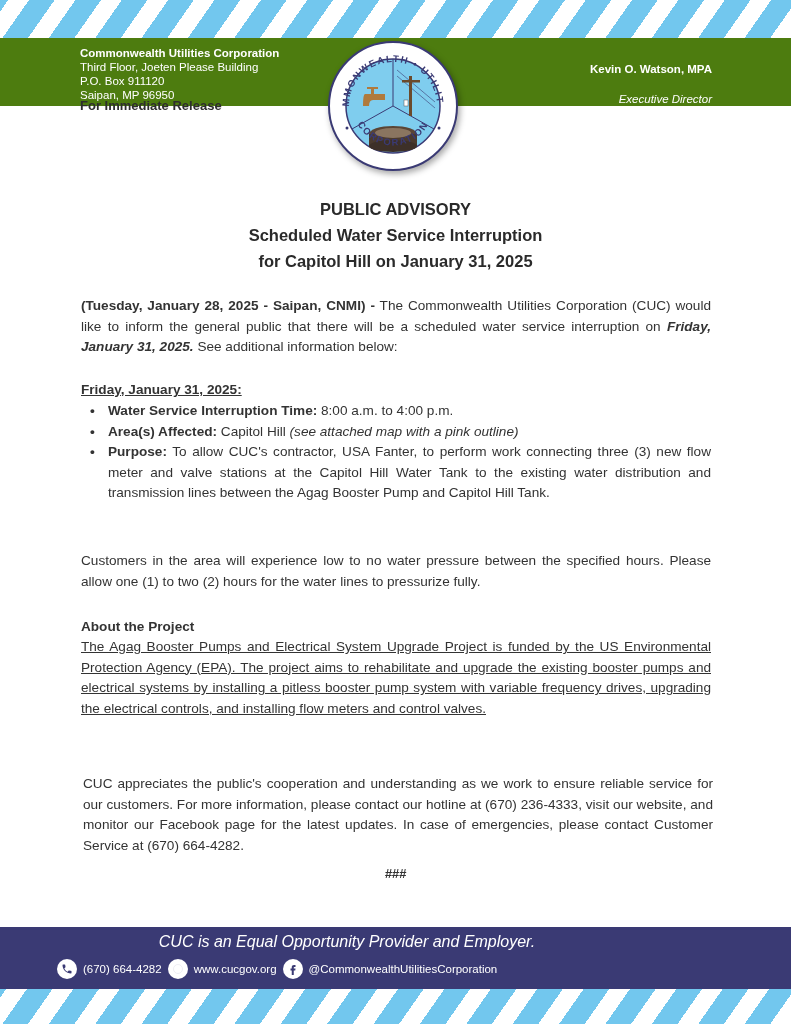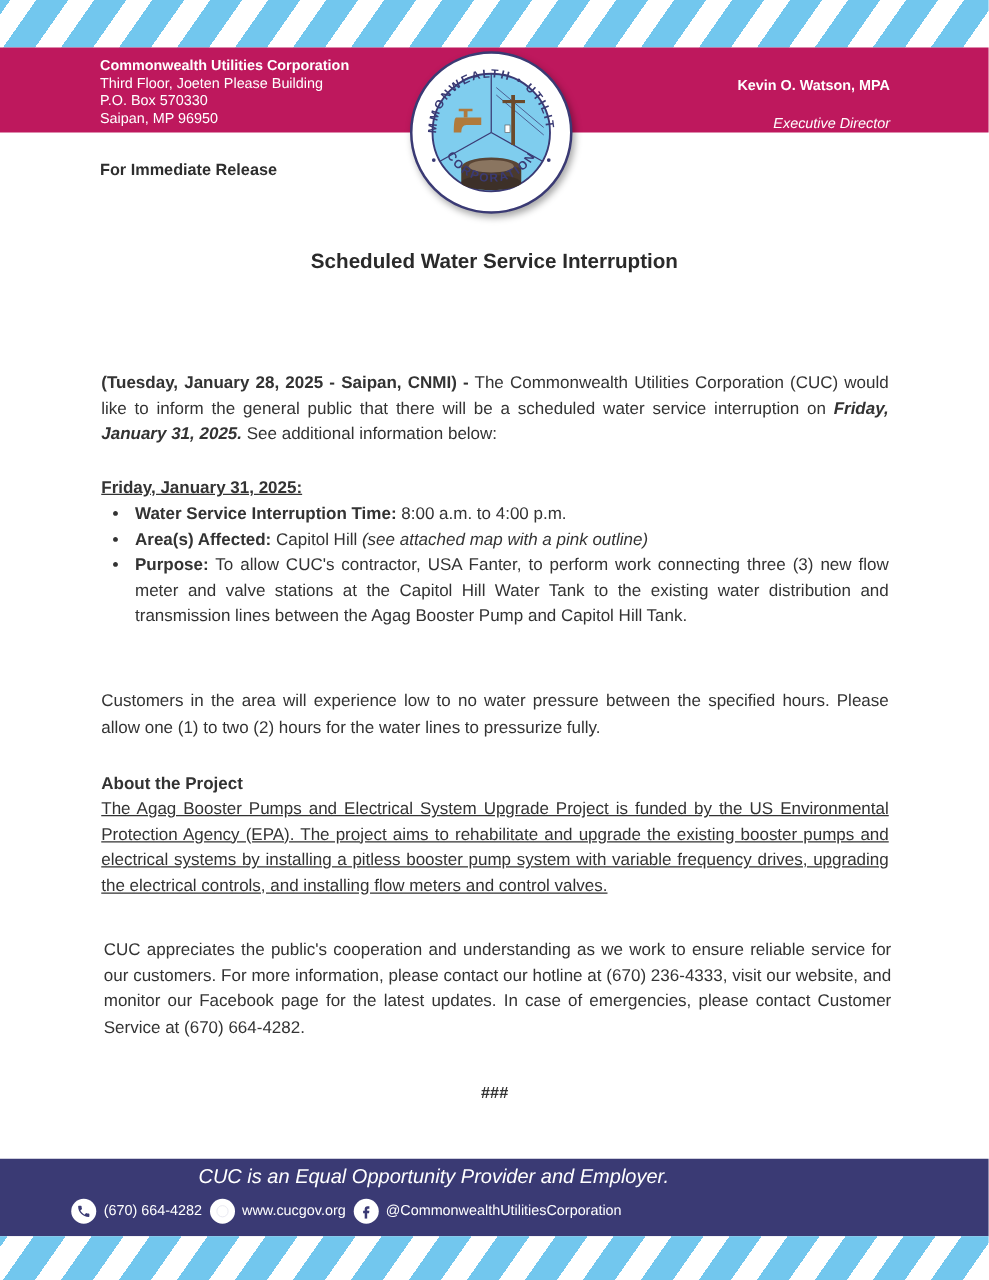--- a/index.html
+++ b/index.html
@@ -8,36 +8,36 @@
 
     .stripes {
       position: absolute; left: 0; width: 791px;
       background: repeating-linear-gradient(-55deg, #ffffff 0px, #ffffff 17px, #72c7ee 17px, #72c7ee 38px);
     }
     .stripes.top { top: 0; height: 38px; }
     .stripes.bottom { top: 989px; height: 35px; }
 
     .header-band {
       position: absolute; top: 38px; left: 0; width: 791px; height: 68px;
-      background: #be185d; color: #ffffff;
+      background: #4d7c0f; color: #ffffff;
     }
     .org-block { position: absolute; left: 80px; top: 8px; font-size: 11.5px; line-height: 14px; }
     .org-block .org-name { font-weight: bold; }
     .exec-block { position: absolute; right: 79px; top: 8px; text-align: right; font-size: 11.5px; line-height: 14px; }
     .exec-block .exec-name { font-weight: bold; margin-top: 16px; }
     .exec-block .exec-title { font-style: italic; margin-top: 16px; }
 
     .logo {
       position: absolute; left: 327px; top: 40px; width: 132px; height: 132px;
       border-radius: 50%;
       filter: drop-shadow(2px 3px 3px rgba(0,0,0,0.35));
     }
 
     .release-label {
-      position: absolute; left: 80px; top: 128px; font-size: 13px; font-weight: bold; color: #2e2e2e;
+      position: absolute; left: 80px; top: 98px; font-size: 13px; font-weight: bold; color: #2e2e2e;
     }
 
     .title-block {
       position: absolute; left: 0; top: 196px; width: 791px; text-align: center;
       font-weight: bold; font-size: 16.5px; line-height: 26px; color: #2a2a2a;
     }
 
     .body-text {
       position: absolute; left: 81px; width: 630px;
       font-size: 13.6px; line-height: 20.5px; text-align: justify; color: #333333;
@@ -50,21 +50,21 @@
 
     .bullets { position: absolute; left: 81px; top: 401px; width: 630px; font-size: 13.6px; line-height: 20.5px; color: #333333; }
     .bullet { position: relative; padding-left: 27px; text-align: justify; }
     .bullet .dot { position: absolute; left: 9px; top: 0; font-weight: bold; }
     .bullet b { font-weight: bold; }
     .bullet i { font-style: italic; }
 
     .customers { top: 551px; }
     .about-heading { top: 617px; font-weight: bold; }
     .about-body { top: 637px; text-decoration: underline; }
-    .closing { top: 750px; left: 83px; }
+    .closing { top: 774px; left: 83px; }
 
     .end-mark { position: absolute; left: 0; top: 866px; width: 791px; text-align: center; font-size: 13px; font-weight: bold; font-style: italic; color: #333333; }
 
     .footer-band {
       position: absolute; top: 927px; left: 0; width: 791px; height: 62px;
       background: #3a3a74; color: #ffffff;
     }
     .eeo { position: absolute; top: 6px; left: 0; width: 694px; text-align: center; font-style: italic; font-size: 16px; }
     .contacts { position: absolute; top: 32px; left: 57px; display: flex; align-items: center; font-size: 11.5px; white-space: nowrap; }
     .contact-item { display: flex; align-items: center; margin-right: 6px; }
@@ -76,21 +76,21 @@
   </style>
 </head>
 <body>
 
 <div class="stripes top"></div>
 
 <div class="header-band">
   <div class="org-block">
     <div class="org-name">Commonwealth Utilities Corporation</div>
     <div>Third Floor, Joeten Please Building</div>
-    <div>P.O. Box 570330</div>
+    <div>P.O. Box 911120</div>
     <div>Saipan, MP 96950</div>
   </div>
   <div class="exec-block">
     <div class="exec-name">Kevin O. Watson, MPA</div>
     <div class="exec-title">Executive Director</div>
     <div>(670) 664-4282</div>
   </div>
 </div>
 
 <div class="logo">
@@ -123,21 +123,23 @@
       <textPath href="#ringBottom" startOffset="50%" text-anchor="middle">CORPORATION</textPath>
     </text>
     <circle cx="20" cy="88" r="1.5" fill="#3a3a74"></circle>
     <circle cx="112" cy="88" r="1.5" fill="#3a3a74"></circle>
   </svg>
 </div>
 
 <div class="release-label">For Immediate Release</div>
 
 <div class="title-block">
+  <div>PUBLIC ADVISORY</div>
   <div>Scheduled Water Service Interruption</div>
+  <div>for Capitol Hill on January 31, 2025</div>
 </div>
 
 <div class="body-text intro"><b>(Tuesday, January 28, 2025 - Saipan, CNMI) -</b><span> The Commonwealth Utilities Corporation (CUC) would like to inform the general public that there will be a scheduled water service interruption on </span><span class="bi">Friday, January 31, 2025.</span><span> See additional information below:</span></div>
 
 <div class="body-text day-heading">Friday, January 31, 2025:</div>
 
 <div class="bullets">
   <div class="bullet">
     <span class="dot">•</span><b>Water Service Interruption Time:</b><span> 8:00 a.m. to 4:00 p.m.</span>
   </div>

